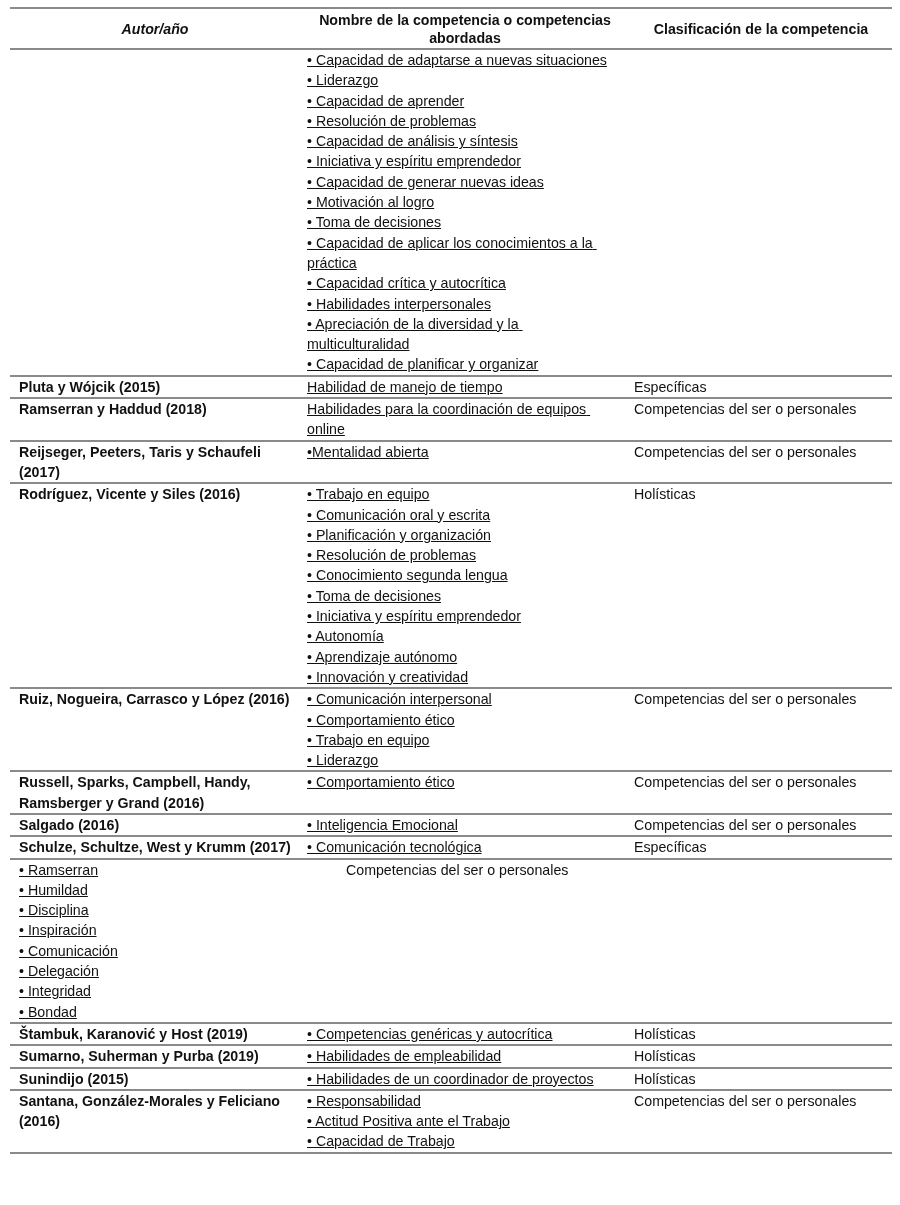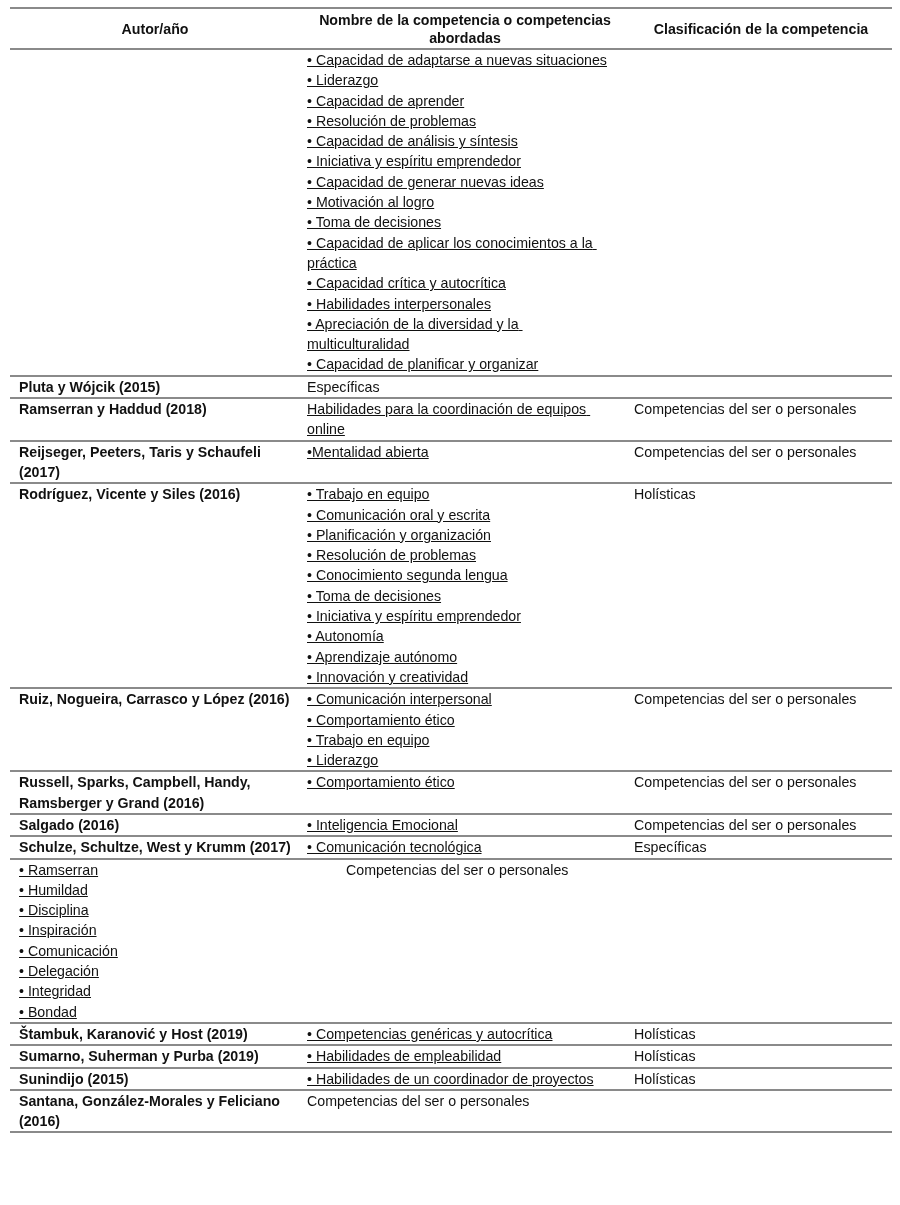--- a/index.html
+++ b/index.html
@@ -2,21 +2,21 @@
 <html><head>
 <meta charset="utf-8">
 <style>
   html, body { margin: 0; padding: 0; background: #ffffff; }
   body { width: 900px; height: 1205px; overflow: hidden; position: relative;
          font-family: "Liberation Sans", "DejaVu Sans", sans-serif; color: #111111; }
   .tbl { position: absolute; left: 10px; top: 7px; width: 882px; }
   .hdr { border-top: 2px solid #8a8a8a; border-bottom: 2px solid #8a8a8a;
          display: flex; height: 39px; align-items: center; }
   .hdr > div { font-weight: bold; font-size: 14.2px; text-align: center; line-height: 18px; }
-  .h1 { width: 290px; padding-left: 0; }
+  .h1 { width: 290px; padding-left: 0; font-style: italic; }
   .h2 { width: 330px; }
   .h3 { width: 262px; }
   .row { display: flex; border-bottom: 2px solid #8a8a8a; }
   .cell { font-size: 14.2px; line-height: 20.3px; }
   .c1 { width: 288px; padding-left: 9px; font-weight: bold; box-sizing: border-box; }
   .c2 { width: 327px; padding-left: 9px; box-sizing: border-box; }
   .c3 { width: 267px; padding-left: 9px; box-sizing: border-box; }
   .line { display: block; white-space: pre-wrap; text-decoration: underline; }
 </style>
 </head>
@@ -44,20 +44,23 @@
           <span class="line">• Capacidad de aplicar los conocimientos a la práctica</span>
           <span class="line">• Capacidad crítica y autocrítica</span>
           <span class="line">• Habilidades interpersonales</span>
           <span class="line">• Apreciación de la diversidad y la multiculturalidad</span>
           <span class="line">• Capacidad de planificar y organizar</span>
         </div>
         <div class="cell c3"></div>
       </div>
       <div class="row">
         <div class="cell c1">Pluta y Wójcik (2015)</div>
+        <div class="cell c2">
+          <span class="line">Habilidad de manejo de tiempo</span>
+        </div>
         <div class="cell c3">Específicas</div>
       </div>
       <div class="row">
         <div class="cell c1">Ramserran y Haddud (2018)</div>
         <div class="cell c2">
           <span class="line">Habilidades para la coordinación de equipos online</span>
         </div>
         <div class="cell c3">Competencias del ser o personales</div>
       </div>
       <div class="row">
@@ -143,16 +146,21 @@
       </div>
       <div class="row">
         <div class="cell c1">Sunindijo (2015)</div>
         <div class="cell c2">
           <span class="line">• Habilidades de un coordinador de proyectos</span>
         </div>
         <div class="cell c3">Holísticas</div>
       </div>
       <div class="row">
         <div class="cell c1">Santana, González-Morales y Feliciano (2016)</div>
+        <div class="cell c2">
+          <span class="line">• Responsabilidad</span>
+          <span class="line">• Actitud Positiva ante el Trabajo</span>
+          <span class="line">• Capacidad de Trabajo</span>
+        </div>
         <div class="cell c3">Competencias del ser o personales</div>
       </div>
     </div>
 </div>
 
 </body></html>

